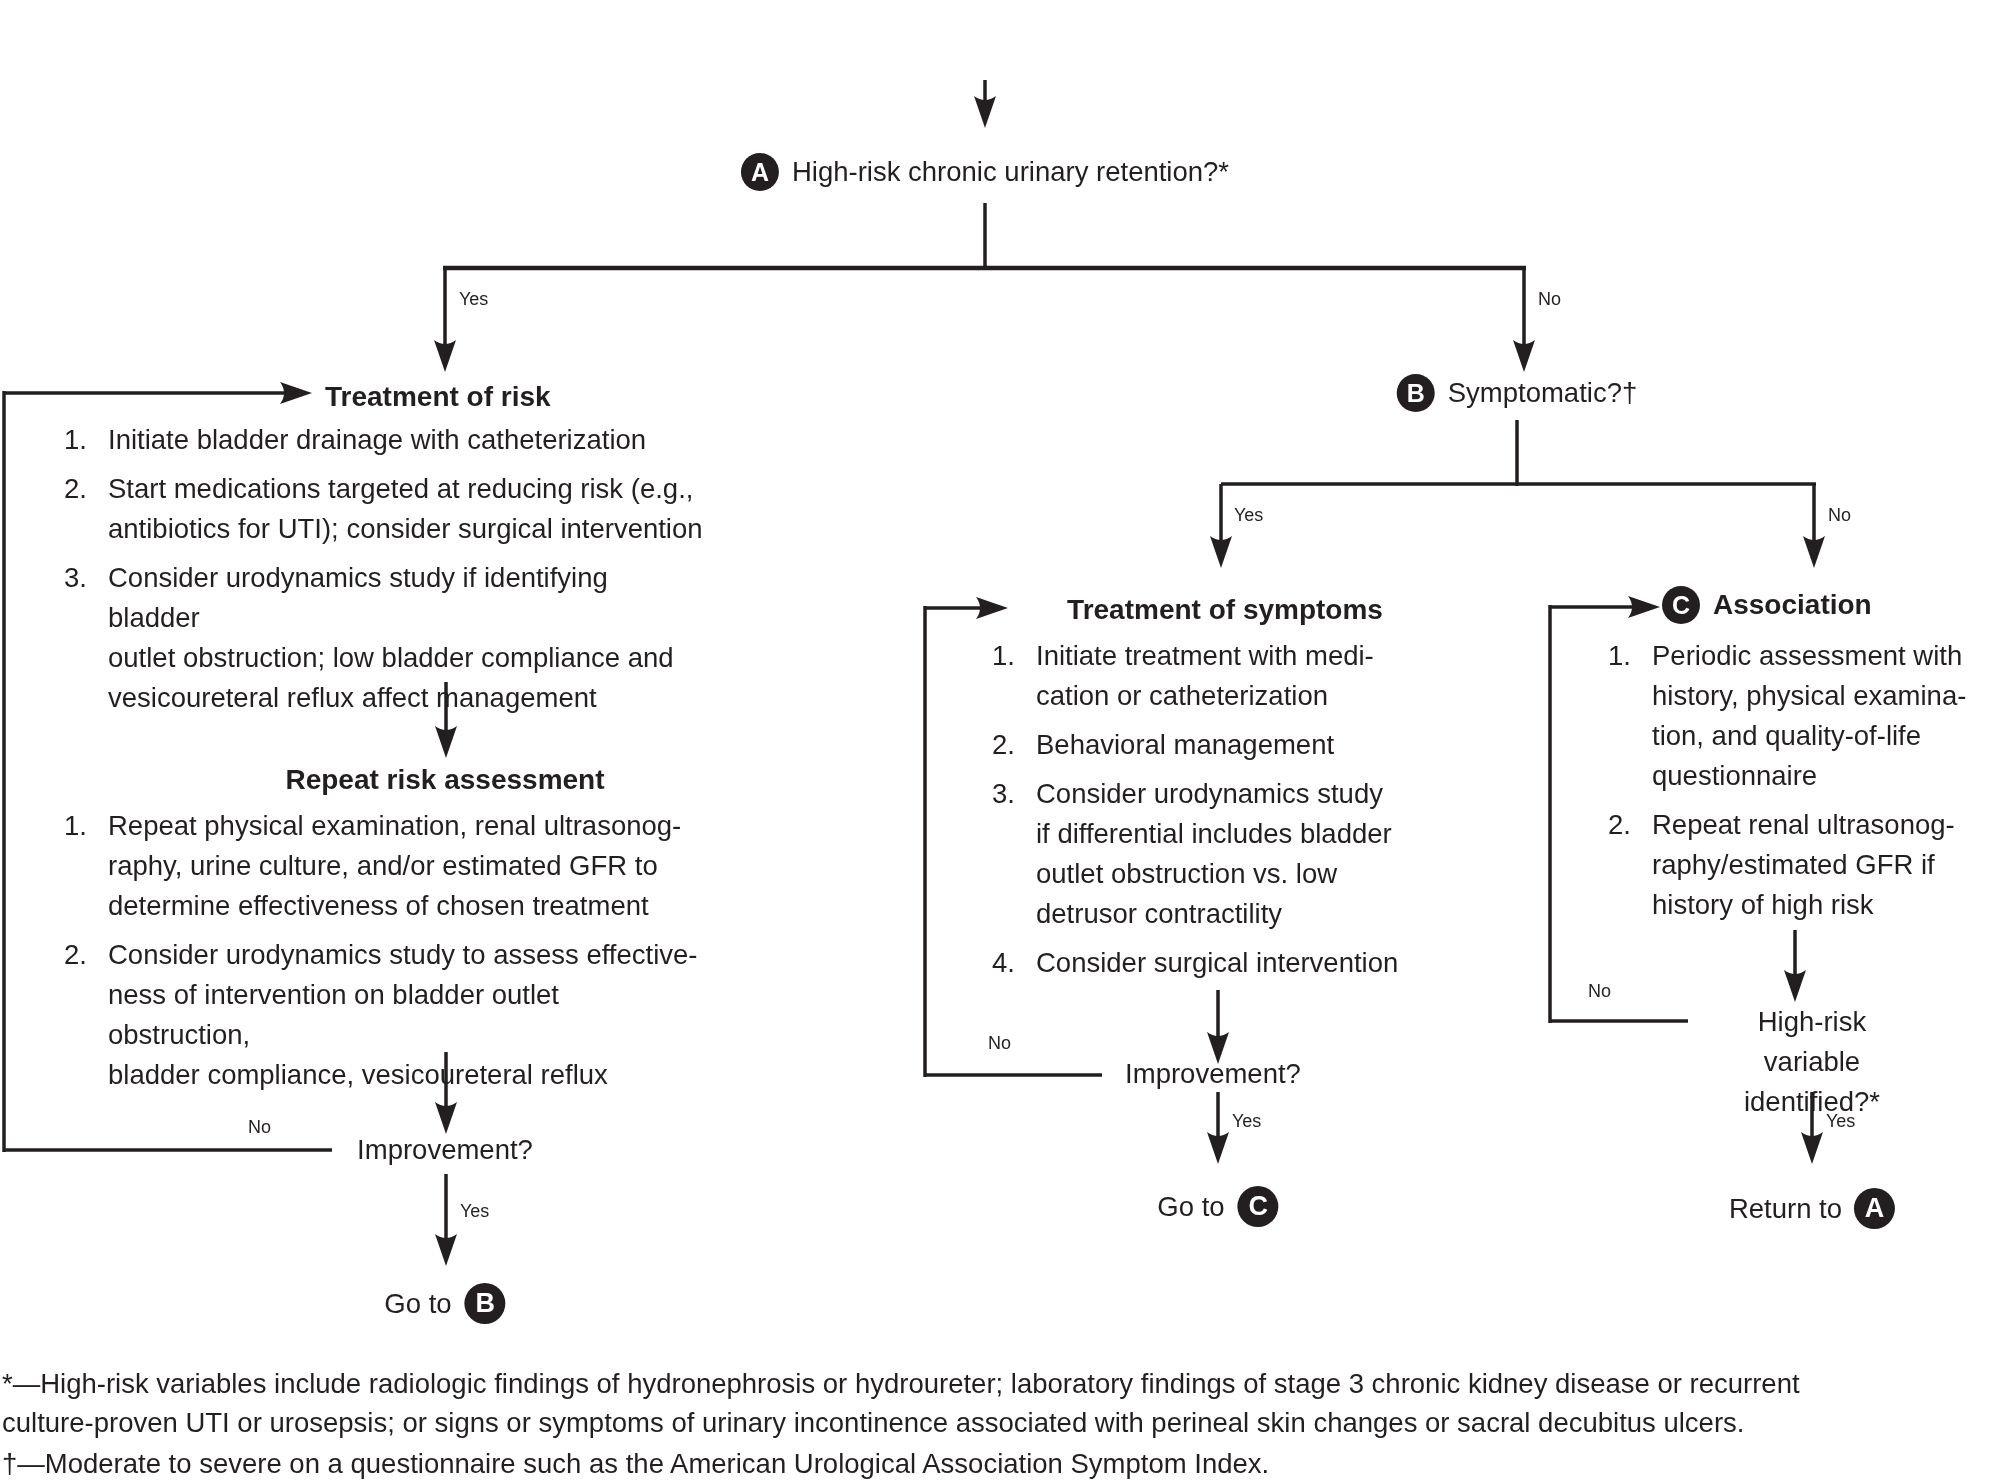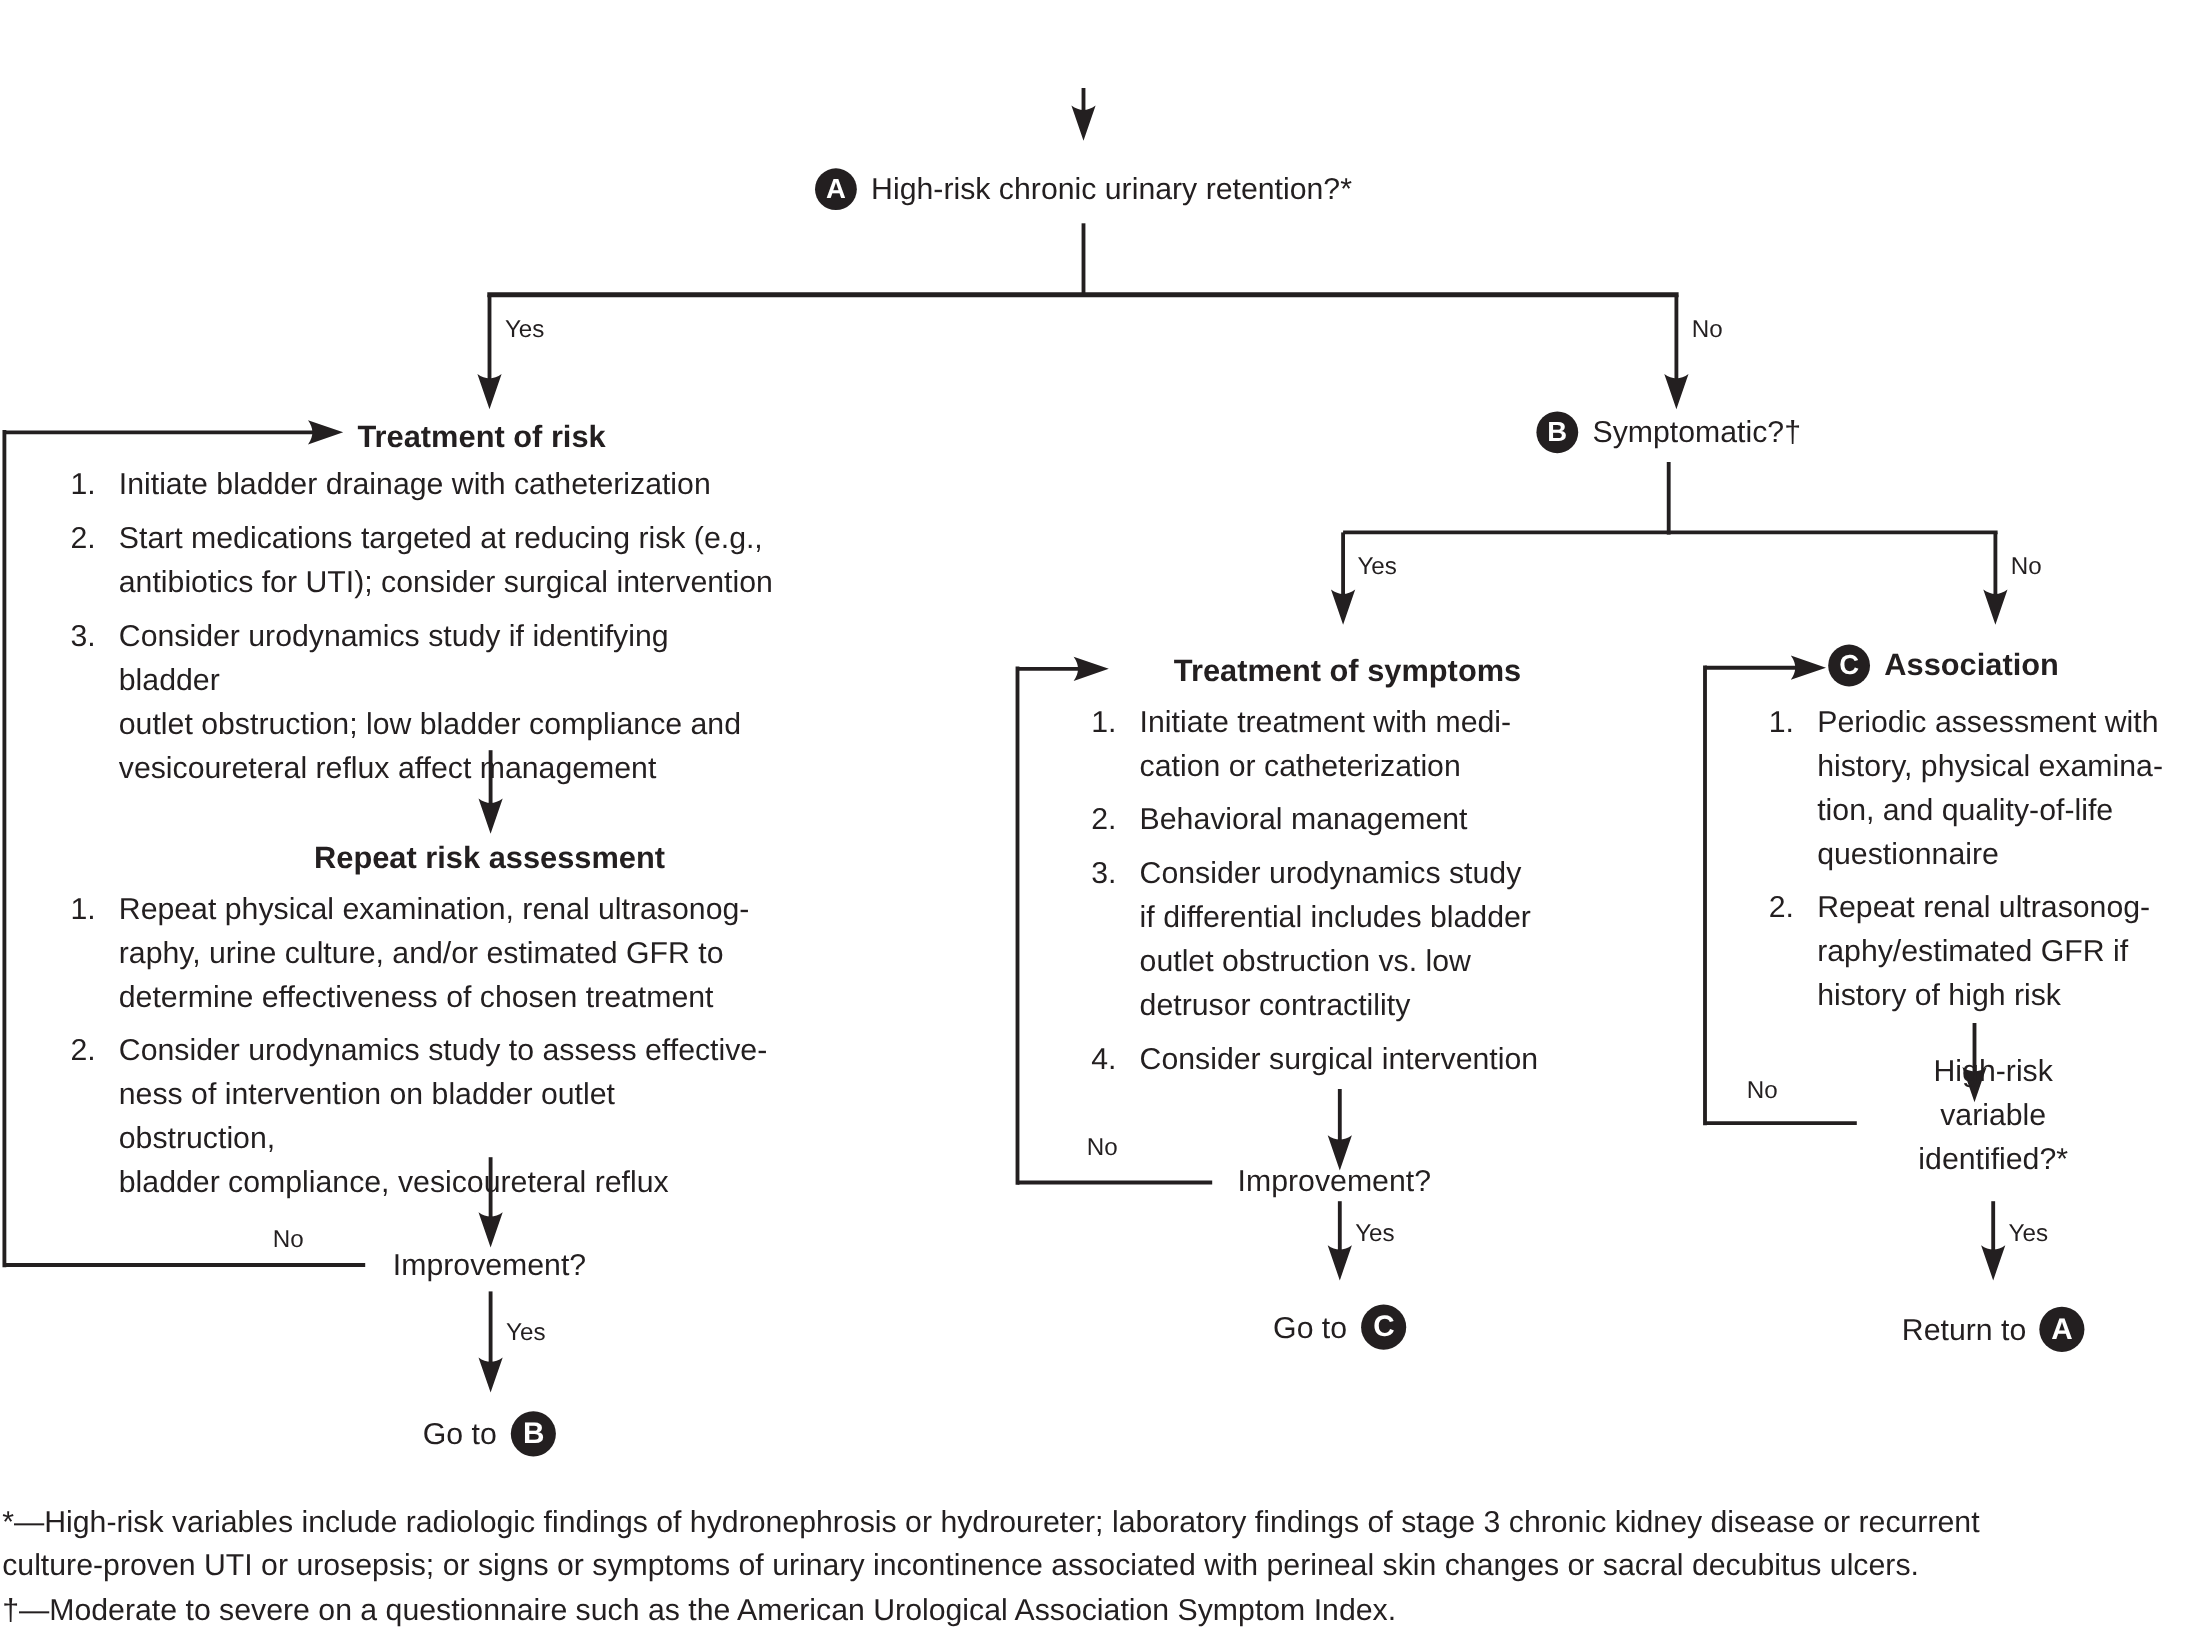--- a/index.html
+++ b/index.html
@@ -6,21 +6,21 @@
   #canvas{
     position:relative;width:2011px;height:1483px;background:#ffffff;
     font-family:"Liberation Sans",sans-serif;color:#231f20;overflow:hidden;
   }
   #wires{position:absolute;left:0;top:0;width:2011px;height:1483px;}
   .abs{position:absolute;}
   .ctr{transform:translateX(-50%);text-align:center;}
   .pre{white-space:pre-line;}
   .t{font-size:27.5px;line-height:40px;}
   .bold{font-weight:bold;font-size:28px;line-height:40px;text-align:center;}
-  .lbl{font-size:22px;line-height:30px;}
+  .lbl{font-size:18px;line-height:30px;}
   .node{display:flex;align-items:center;gap:13px;white-space:nowrap;}
   .badge{
     display:inline-flex;flex:0 0 auto;width:38px;height:38px;border-radius:50%;
     background:#231f20;color:#ffffff;font-weight:bold;font-size:25px;
     align-items:center;justify-content:center;line-height:1;
   }
   .badge.big{width:41px;height:41px;font-size:27px;}
   .list{width:640px;}
   .list.mid{width:470px;}
   .list.rgt{width:370px;}
@@ -202,21 +202,21 @@
 questionnaire</span>
     </div>
     <div class="li">
       <span class="num">2.</span>
       <span class="pre">Repeat renal ultrasonog-
 raphy/estimated GFR if
 history of high risk</span>
     </div>
   </div>
 
-  <div class="abs t ctr pre" style="left:1812px;top:954px;">High-risk variable
+  <div class="abs t ctr pre" style="left:1812px;top:1002px;">High-risk variable
 identified?*</div>
   <div class="abs lbl" style="left:1588px;top:976px;">No</div>
   <div class="abs lbl" style="left:1826px;top:1106px;">Yes</div>
 
   <div class="abs node" style="left:1812px;top:1188px;transform:translateX(-50%);gap:12px;">
     <span class="t">Return to</span>
     <span class="badge big">A</span>
   </div>
 
   <div class="abs fn pre" style="left:2px;top:1364px;width:2006px;">*—High-risk variables include radiologic findings of hydronephrosis or hydroureter; laboratory findings of stage 3 chronic kidney disease or recurrent

